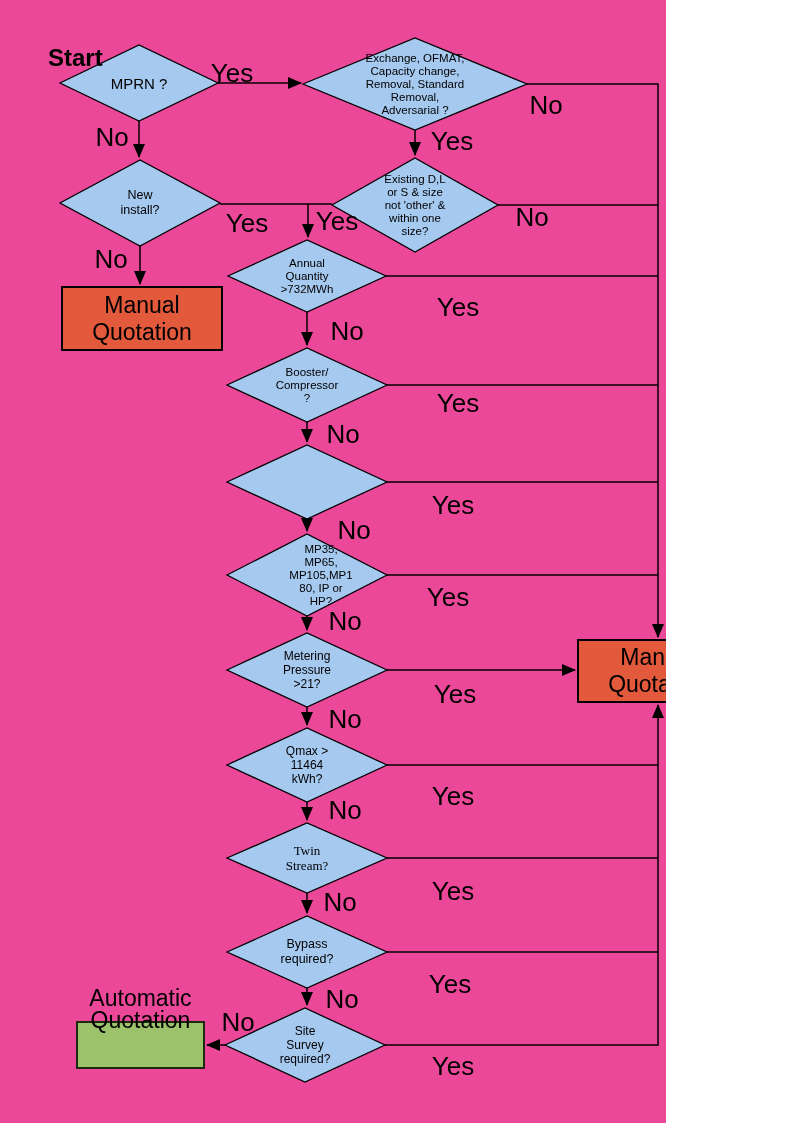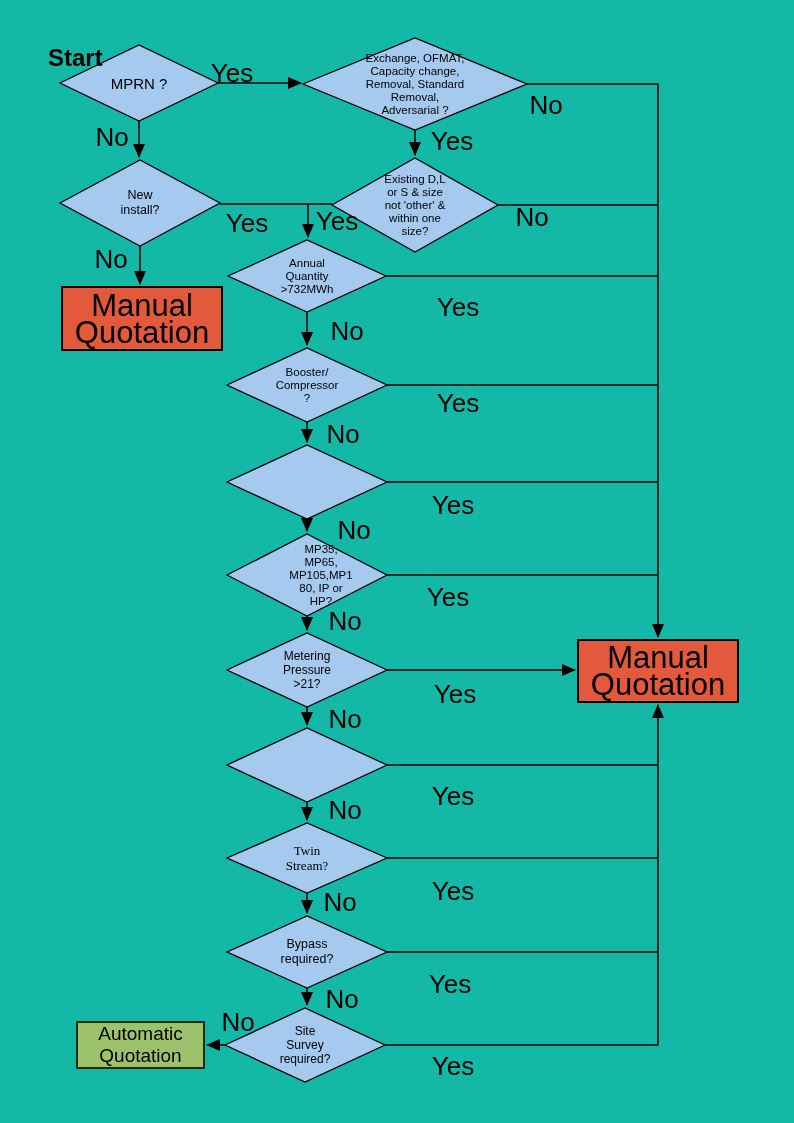--- a/index.html
+++ b/index.html
@@ -1,26 +1,26 @@
 <!DOCTYPE html>
 <html><head>
 <meta charset="utf-8">
 <style>
   html,body{margin:0;padding:0;background:#fff;}
-  #canvas{position:relative;width:794px;height:1123px;background:#14b8a6;overflow:hidden;
+  #canvas{position:relative;width:666px;height:1123px;background:#ec4899;overflow:hidden;
           font-family:"Liberation Sans",sans-serif;color:#000;}
   #flow-svg{position:absolute;left:0;top:0;}
   .edge{stroke:#000;stroke-width:1.5;fill:none;}
   .shape{fill:#A6C9F0;stroke:#000;stroke-width:1.3;}
   .box-manual{fill:#E2593B;stroke:#000;stroke-width:2;}
   .box-auto{fill:#9CC36B;stroke:#1d2a10;stroke-width:2;}
   .d-label{position:absolute;display:flex;align-items:center;justify-content:center;
            text-align:center;white-space:pre-line;font-size:11.5px;line-height:13px;}
   .b-label{position:absolute;display:flex;align-items:center;justify-content:center;
-           text-align:center;white-space:pre-line;font-size:31px;line-height:27px;}
+           text-align:center;white-space:pre-line;font-size:23px;line-height:27px;}
   .lbl{position:absolute;transform:translate(-50%,-50%);font-size:26px;white-space:nowrap;}
   .start{position:absolute;font-size:24px;font-weight:bold;}
 </style>
 </head>
 <body>
 
 <div id="canvas">
 
   <svg id="flow-svg" width="794" height="1123" viewBox="0 0 794 1123">
     <defs>
@@ -97,33 +97,36 @@
 Compressor
 ?</div>
   <div class="d-label" style="left:241px;top:534px;width:160px;height:82px;">MP35,
 MP65,
 MP105,MP1
 80, IP or
 HP?</div>
   <div class="d-label" style="left:227px;top:633px;width:160px;height:74px;font-size:12px;line-height:14px;">Metering
 Pressure
 &gt;21?</div>
+  <div class="d-label" style="left:227px;top:728px;width:160px;height:74px;font-size:12px;line-height:14px;">Qmax &gt;
+11464
+kWh?</div>
   <div class="d-label" style="left:227px;top:823px;width:160px;height:70px;font-size:13px;line-height:15px;font-family:Liberation Serif, serif;">Twin
 Stream?</div>
   <div class="d-label" style="left:227px;top:916px;width:160px;height:72px;font-size:12.5px;line-height:15px;">Bypass
 required?</div>
   <div class="d-label" style="left:225px;top:1008px;width:160px;height:74px;font-size:12px;line-height:14px;text-align:center;">Site
 Survey
 required?</div>
 
   <div class="b-label" style="left:62px;top:287px;width:160px;height:63px;">Manual
 Quotation</div>
   <div class="b-label" style="left:578px;top:640px;width:160px;height:62px;">Manual
 Quotation</div>
-  <div class="b-label" style="left:77px;top:1022px;width:127px;height:46px;font-size:19px;line-height:22px;">Automatic
+  <div class="b-label" style="left:77px;top:986px;width:127px;height:46px;font-size:23px;line-height:22px;">Automatic
 Quotation</div>
 
   <div class="lbl" style="left:232px;top:73px;">Yes</div>
   <div class="lbl" style="left:112px;top:137px;">No</div>
   <div class="lbl" style="left:546px;top:105px;">No</div>
   <div class="lbl" style="left:452px;top:141px;">Yes</div>
   <div class="lbl" style="left:532px;top:217px;">No</div>
   <div class="lbl" style="left:247px;top:223px;">Yes</div>
   <div class="lbl" style="left:337px;top:221px;">Yes</div>
   <div class="lbl" style="left:111px;top:259px;">No</div>

